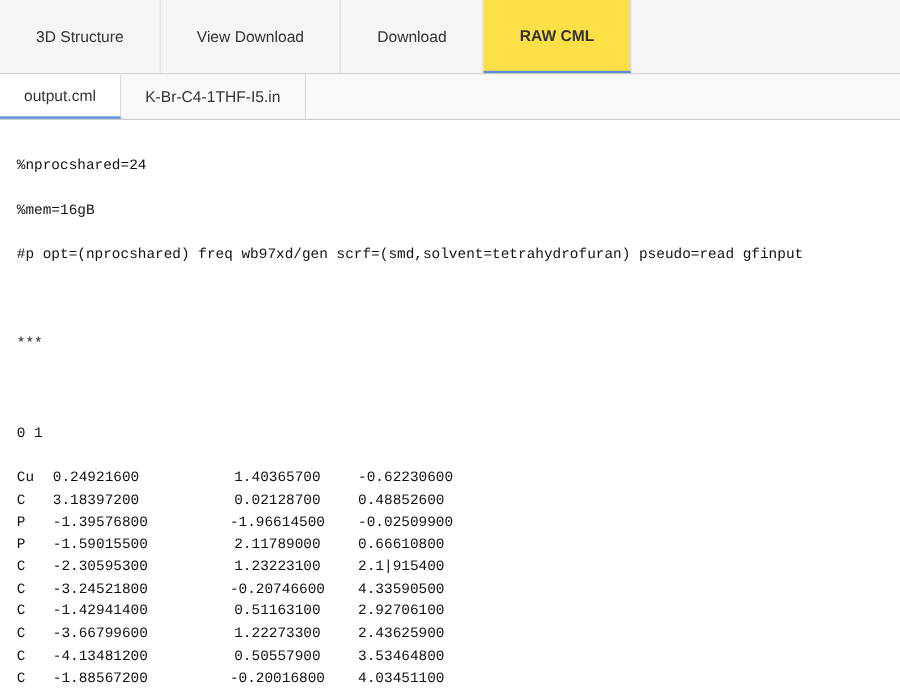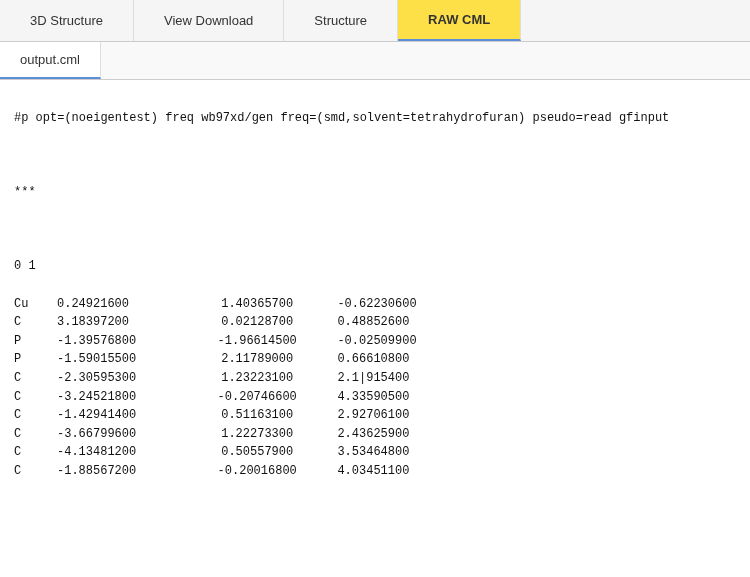--- a/index.html
+++ b/index.html
@@ -11,21 +11,21 @@
       min-height: 577px;
     }
 
     
     .tab-bar {
       display: flex;
       border-bottom: 1px solid #ccc;
       background: #f5f5f5;
     }
     .tab {
-      padding: 12px 30px;
+      padding: 22px 30px;
       cursor: pointer;
       border: none;
       background: transparent;
       font-size: 13px;
       color: #333;
       border-right: 1px solid #ddd;
     }
     .tab.active {
       background: #fde047;
       border-bottom: 2px solid #5b8dd9;
@@ -69,21 +69,21 @@
       display: block;
     }
 
     .data-table {
       font-family: 'Courier New', Courier, monospace;
       font-size: 12px;
       line-height: 1.55;
     }
     .data-row {
       display: flex;
-      gap: 13px;
+      gap: 0;
     }
     .col-atom {
       width: 30px;
       display: inline-block;
     }
     .col-x {
       width: 120px;
       display: inline-block;
     }
     .col-y {
@@ -95,28 +95,31 @@
       width: 120px;
       display: inline-block;
     }
   </style>
 </head>
 <body>
 
 <div class="tab-bar">
   <button class="tab">3D Structure</button>
   <button class="tab">View Download</button>
-  <button class="tab">Structure</button>
+  <button class="tab">Download</button>
   <button class="tab active">RAW CML</button>
 </div>
 
 <div class="file-tab-bar">
   <button class="file-tab active">output.cml</button>
+  <button class="file-tab">K-Br-C4-1THF-I5.in</button>
 </div>
 
 <div class="content">
-<span class="content-line">#p opt=(noeigentest) freq wb97xd/gen freq=(smd,solvent=tetrahydrofuran) pseudo=read gfinput</span>
+<span class="content-line">%nprocshared=24</span>
+<span class="content-line">%mem=16gB</span>
+<span class="content-line">#p opt=(nprocshared) freq wb97xd/gen scrf=(smd,solvent=tetrahydrofuran) pseudo=read gfinput</span>
 <span class="content-line"> </span>
 <span class="content-line">***</span>
 <span class="content-line"> </span>
 <span class="content-line">0 1</span>
 <div class="data-table" id="atom-table"><div class="data-row"><span class="col-atom">Cu</span><span class="col-x">0.24921600</span><span class="col-y">  1.40365700</span><span class="col-z">  -0.62230600</span></div><div class="data-row"><span class="col-atom">C</span><span class="col-x">3.18397200</span><span class="col-y">  0.02128700</span><span class="col-z">  0.48852600</span></div><div class="data-row"><span class="col-atom">P</span><span class="col-x">-1.39576800</span><span class="col-y">  -1.96614500</span><span class="col-z">  -0.02509900</span></div><div class="data-row"><span class="col-atom">P</span><span class="col-x">-1.59015500</span><span class="col-y">  2.11789000</span><span class="col-z">  0.66610800</span></div><div class="data-row"><span class="col-atom">C</span><span class="col-x">-2.30595300</span><span class="col-y">  1.23223100</span><span class="col-z">  2.1|915400</span></div><div class="data-row"><span class="col-atom">C</span><span class="col-x">-3.24521800</span><span class="col-y">  -0.20746600</span><span class="col-z">  4.33590500</span></div><div class="data-row"><span class="col-atom">C</span><span class="col-x">-1.42941400</span><span class="col-y">  0.51163100</span><span class="col-z">  2.92706100</span></div><div class="data-row"><span class="col-atom">C</span><span class="col-x">-3.66799600</span><span class="col-y">  1.22273300</span><span class="col-z">  2.43625900</span></div><div class="data-row"><span class="col-atom">C</span><span class="col-x">-4.13481200</span><span class="col-y">  0.50557900</span><span class="col-z">  3.53464800</span></div><div class="data-row"><span class="col-atom">C</span><span class="col-x">-1.88567200</span><span class="col-y">  -0.20016800</span><span class="col-z">  4.03451100</span></div></div>
 </div>
 
 </body></html>

